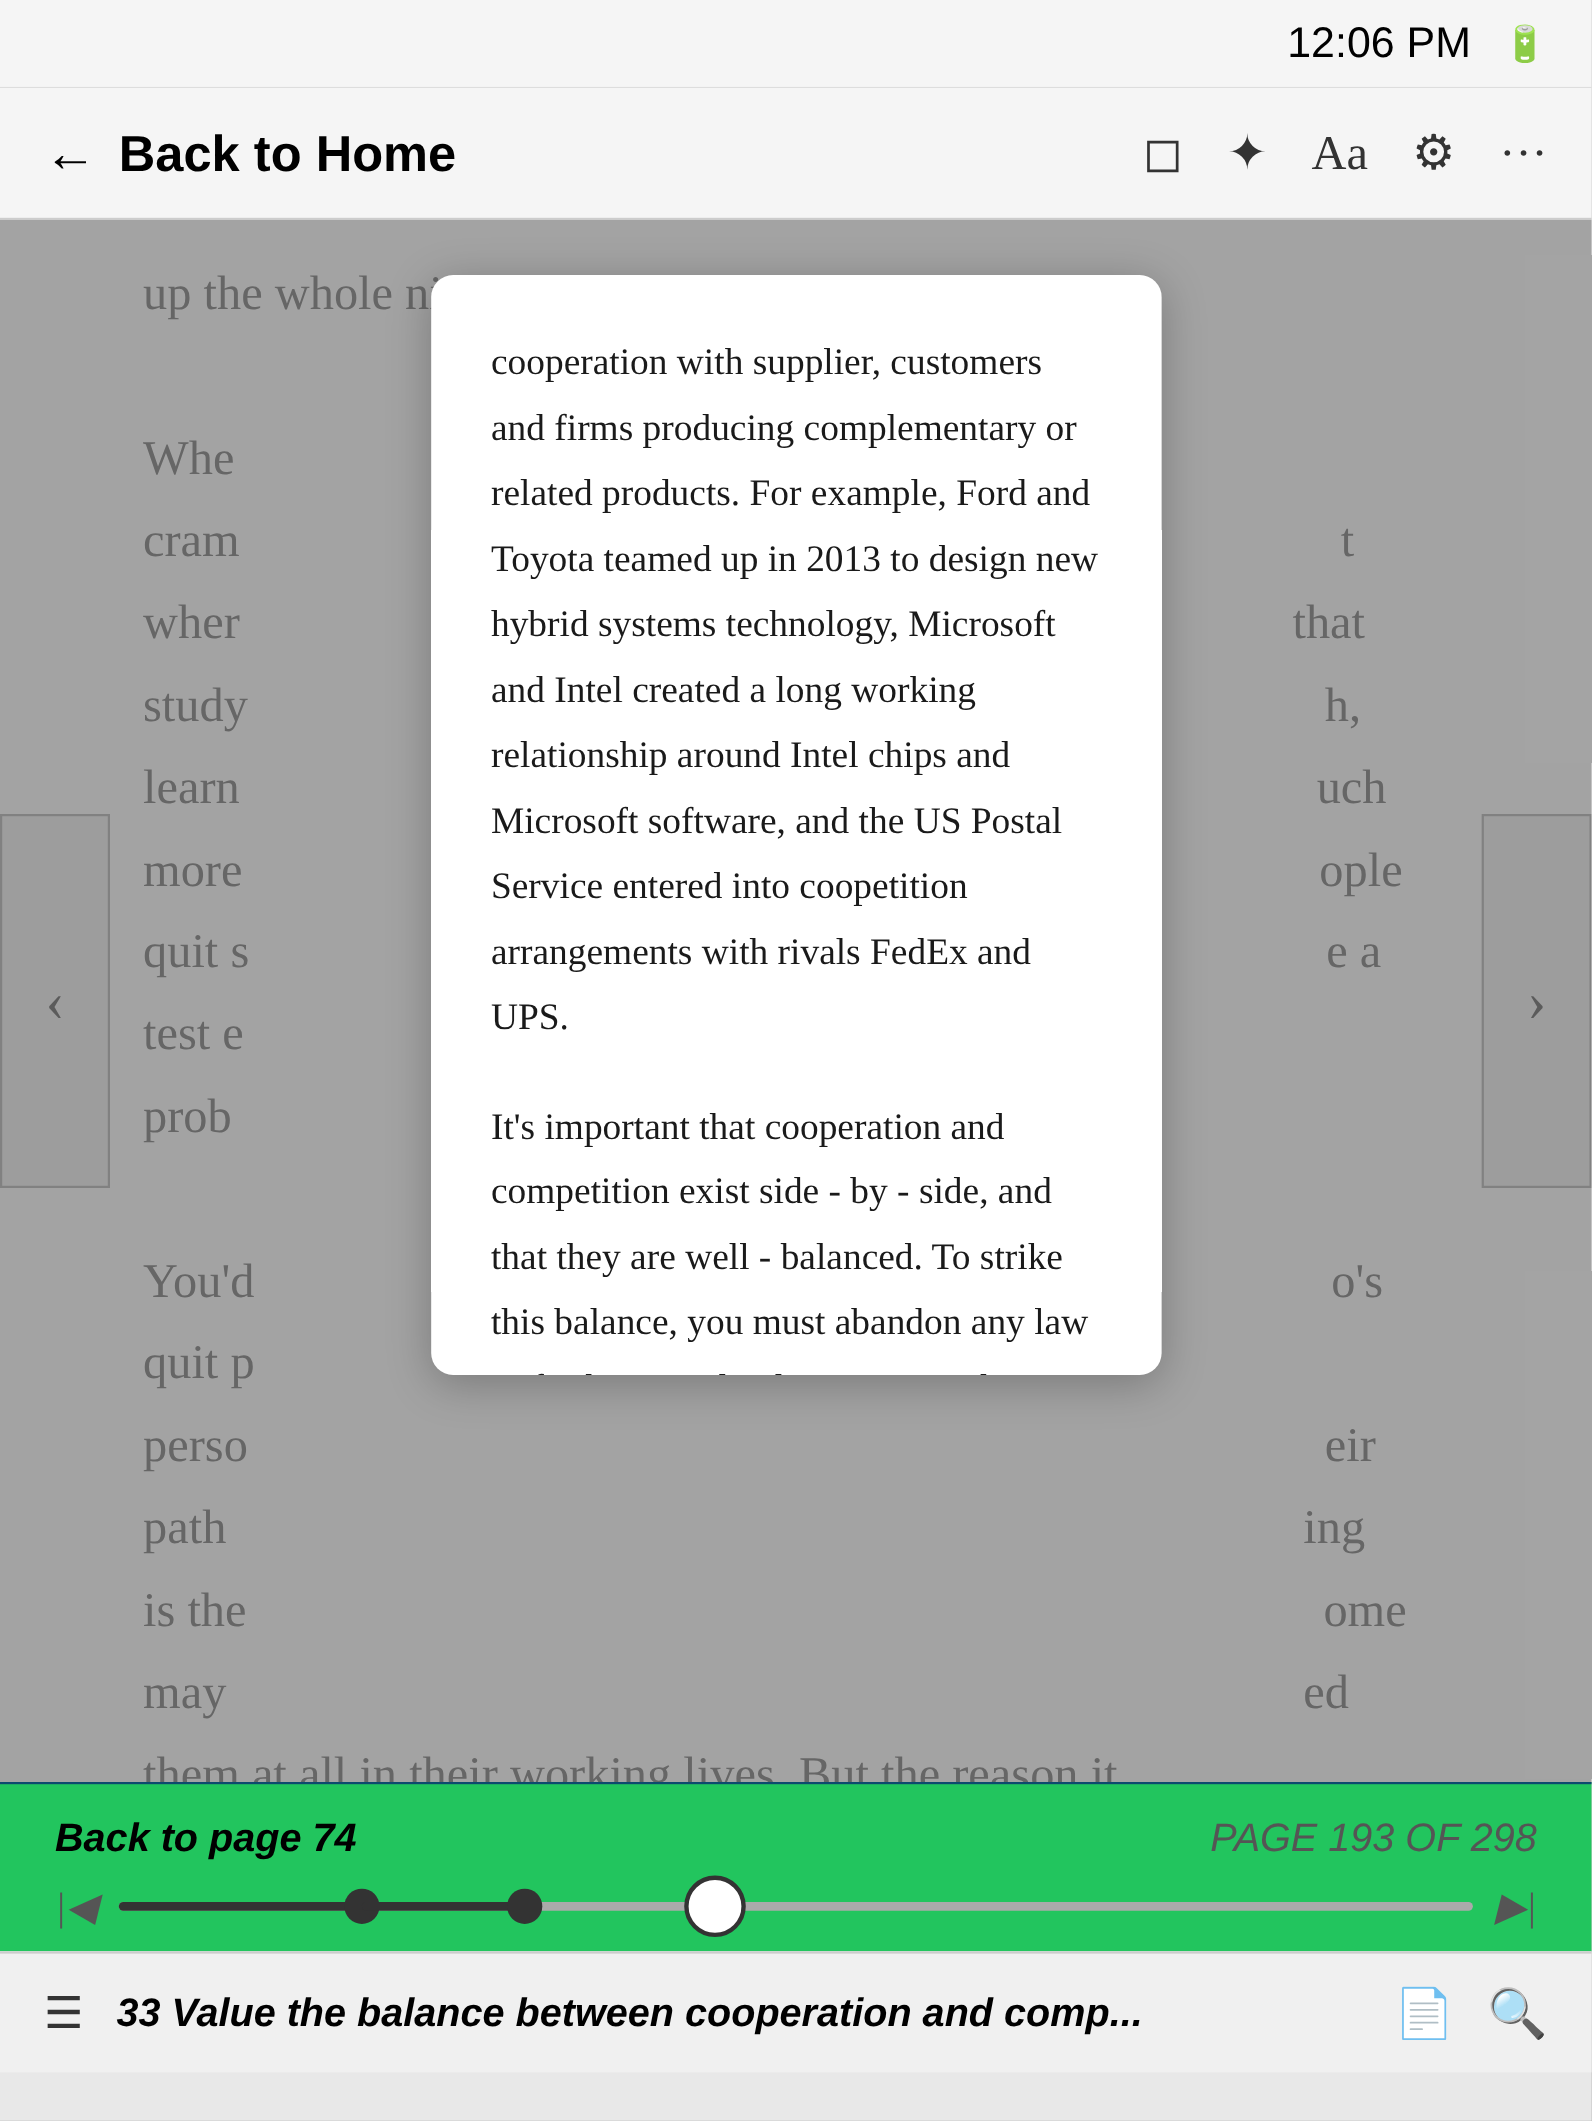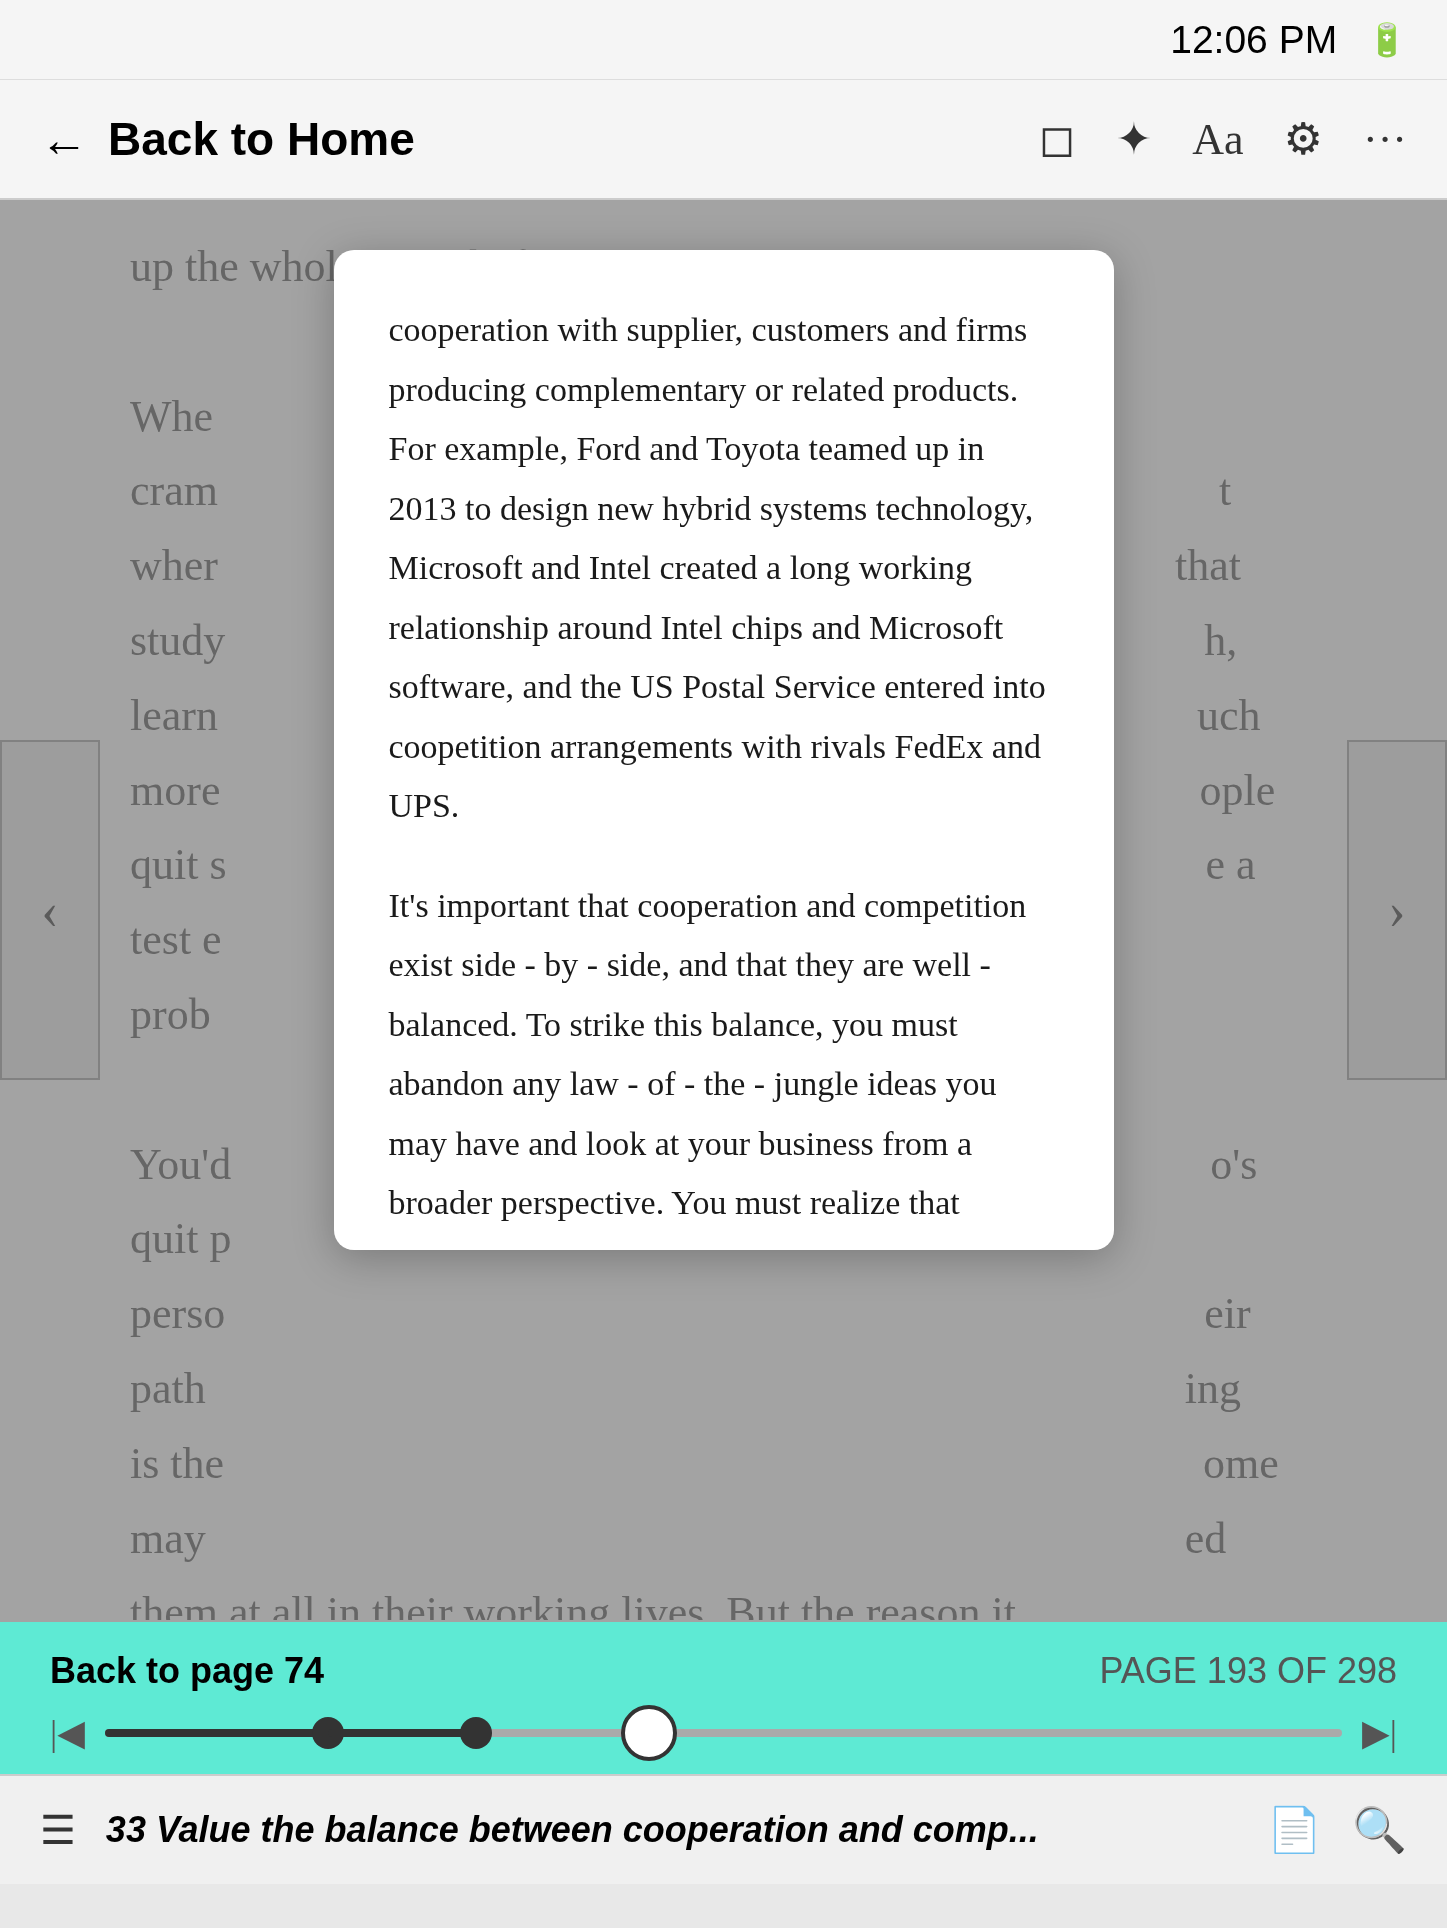--- a/index.html
+++ b/index.html
@@ -138,43 +138,44 @@
       background: rgba(100,100,100,0.45);
       display: flex;
       align-items: flex-start;
       justify-content: center;
       padding-top: 50px;
     }
 
     .popup {
       background: #fff;
       border-radius: 20px;
-      width: 780px;
+      width: 664px;
       padding: 50px 55px;
       box-shadow: 0 8px 40px rgba(0,0,0,0.25);
       max-height: 1000px;
       overflow-y: auto;
     }
 
     .popup-paragraph {
       font-size: 34px;
       line-height: 1.75;
       color: #1a1a1a;
       margin-bottom: 40px;
     }
 
     .popup-paragraph:last-child {
       margin-bottom: 0;
     }
 
     
     .bottom-bar {
       width: 100%;
-      background: #5eead4;
-      border-top: 2px solid #a3a3a3;
+      background: #22c55e;
+      border-top: 2px solid #0c4a6e;
+      font-style: italic;
     }
 
     .bottom-page-info {
       display: flex;
       align-items: center;
       justify-content: space-between;
       padding: 28px 50px 10px;
     }
 
     .back-to-page {

